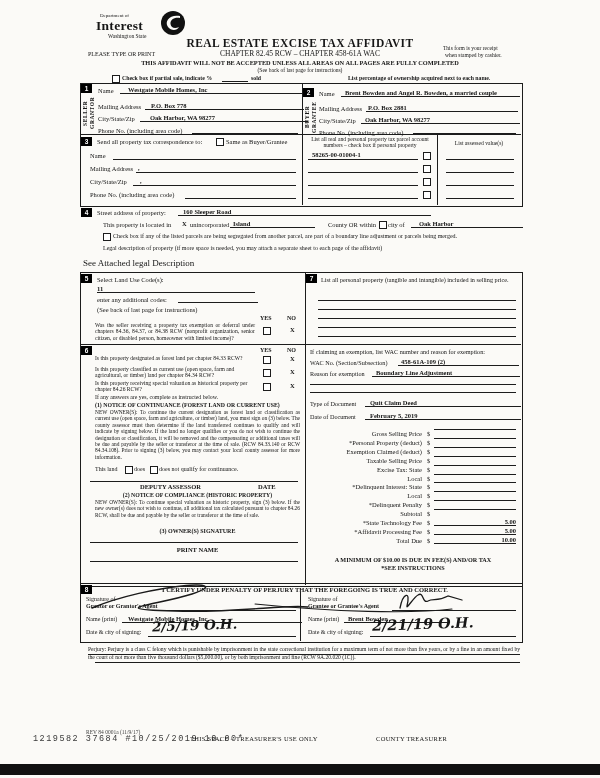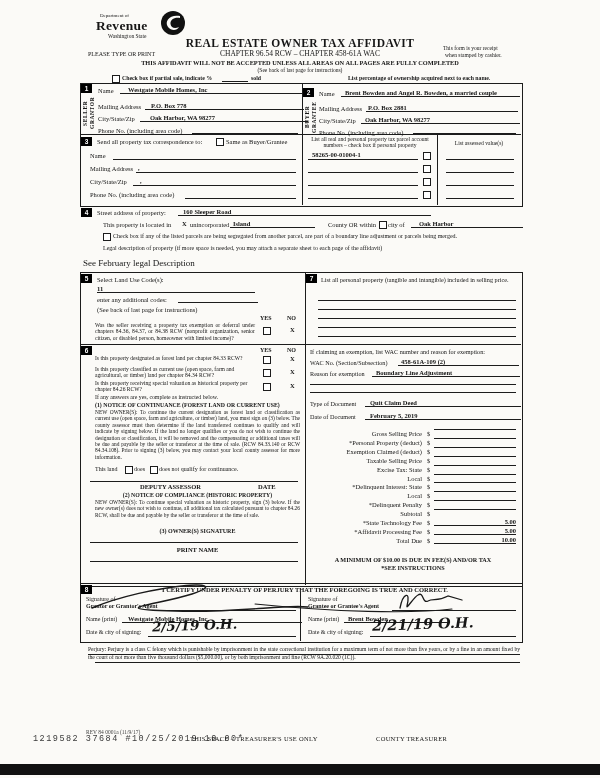--- a/index.html
+++ b/index.html
@@ -25,31 +25,31 @@
   .stamp{position:absolute;font-family:"Liberation Mono",monospace;font-size:8.5px;letter-spacing:1.5px;color:#3a3a3a;white-space:nowrap;}
   svg{position:absolute;overflow:visible;}
   .botbar{position:absolute;left:0;width:600px;background:#111;}
 </style>
 </head>
 <body>
 
 <div class="page">
 
   <div class="t" style="left:100px;top:13px;font-size:5px;">Department of</div>
-  <div class="t b" style="left:96px;top:18px;font-size:13.5px;letter-spacing:0.3px;">Revenue</div>
+  <div class="t b" style="left:96px;top:18px;font-size:13.5px;letter-spacing:0.3px;">Interest</div>
   <div class="t" style="left:108px;top:33px;font-size:5.5px;">Washington State</div>
   <svg style="left:160px;top:10px;" width="26" height="26" viewBox="0 0 26 26">
     <circle cx="13" cy="13" r="12" fill="#111"></circle>
     <path d="M20 6 C10 4, 4 11, 8 17 C11 21, 17 21, 19 17 C15 19, 11 18, 10.5 14 C10 10, 14 7, 20 8 Z" fill="#fbfaf7"></path>
     <path d="M13 10 C16 10, 18 12, 16.5 15 C15 17.5, 12 17, 12 15 C13.5 16, 15 15, 14.5 13 C14 11.5, 13 11, 11.5 11.5 Z" fill="#111"></path>
   </svg>
 
-  <div class="t b c" style="left:130px;top:37px;width:340px;font-size:11.5px;letter-spacing:0.4px;">REAL ESTATE OWNER TAX AFFIDAVIT</div>
+  <div class="t b c" style="left:130px;top:37px;width:340px;font-size:11.5px;letter-spacing:0.4px;">REAL ESTATE EXCISE TAX AFFIDAVIT</div>
   <div class="t" style="left:88px;top:51px;font-size:6px;">PLEASE TYPE OR PRINT</div>
-  <div class="t c" style="left:170px;top:50px;width:260px;font-size:7.5px;">CHAPTER 96.54 RCW – CHAPTER 458-61A WAC</div>
+  <div class="t c" style="left:170px;top:50px;width:260px;font-size:7.5px;">CHAPTER 82.45 RCW – CHAPTER 458-61A WAC</div>
   <div class="t" style="left:443px;top:45px;font-size:5.5px;">This form is your receipt</div>
   <div class="t" style="left:445px;top:52px;font-size:5.5px;">when stamped by cashier.</div>
   <div class="t b c" style="left:85px;top:59px;width:430px;font-size:6.3px;">THIS AFFIDAVIT WILL NOT BE ACCEPTED UNLESS ALL AREAS ON ALL PAGES ARE FULLY COMPLETED</div>
   <div class="t c" style="left:85px;top:67px;width:430px;font-size:5.5px;">(See back of last page for instructions)</div>
 
   <div class="cb" style="left:112px;top:75px;"></div>
   <div class="t b" style="left:122px;top:75px;font-size:5.8px;">Check box if partial sale, indicate %</div>
   <div class="ln" style="left:222px;top:81px;width:26px;"></div>
   <div class="t b" style="left:251px;top:75px;font-size:5.8px;">sold</div>
   <div class="t b" style="left:348px;top:75px;font-size:5.8px;">List percentage of ownership acquired next to each name.</div>
@@ -122,21 +122,21 @@
   <div class="t v" style="left:182px;top:220px;">X</div>
   <div class="t" style="left:190px;top:221px;">unincorporated</div>
   <div class="t v u" style="left:230px;top:220px;width:82px;padding-left:3px;">Island</div>
   <div class="t" style="left:328px;top:221px;">County OR  within</div>
   <span class="cb" style="left:379px;top:221px;"></span>
   <div class="t" style="left:388px;top:221px;">city of</div>
   <div class="t v u" style="left:411px;top:220px;width:104px;padding-left:8px;">Oak Harbor</div>
   <span class="cb" style="left:103px;top:233px;"></span>
   <div class="t s6" style="left:113px;top:233px;">Check box if any of the listed parcels are being segregated from another parcel, are part of a boundary line adjustment or parcels being merged.</div>
   <div class="t s6" style="left:103px;top:245px;">Legal description of property (if more space is needed, you may attach a separate sheet to each page of the affidavit)</div>
-  <div class="t s9" style="left:83px;top:258px;">See February legal Description</div>
+  <div class="t s9" style="left:83px;top:258px;">See Attached legal Description</div>
 
   <div class="box" style="left:80px;top:272px;width:441px;height:313px;"></div>
   <div class="vln" style="left:305px;top:272px;height:313px;"></div>
   <div class="ln" style="left:80px;top:344px;width:441px;"></div>
 
   <div class="tab" style="left:81px;top:274px;">5</div>
   <div class="t" style="left:97px;top:276px;">Select Land Use Code(s):</div>
   <div class="t v u" style="left:97px;top:285px;width:158px;">11</div>
   <div class="t" style="left:97px;top:296px;">enter any additional codes:</div>
   <div class="ln" style="left:178px;top:302px;width:80px;"></div>

